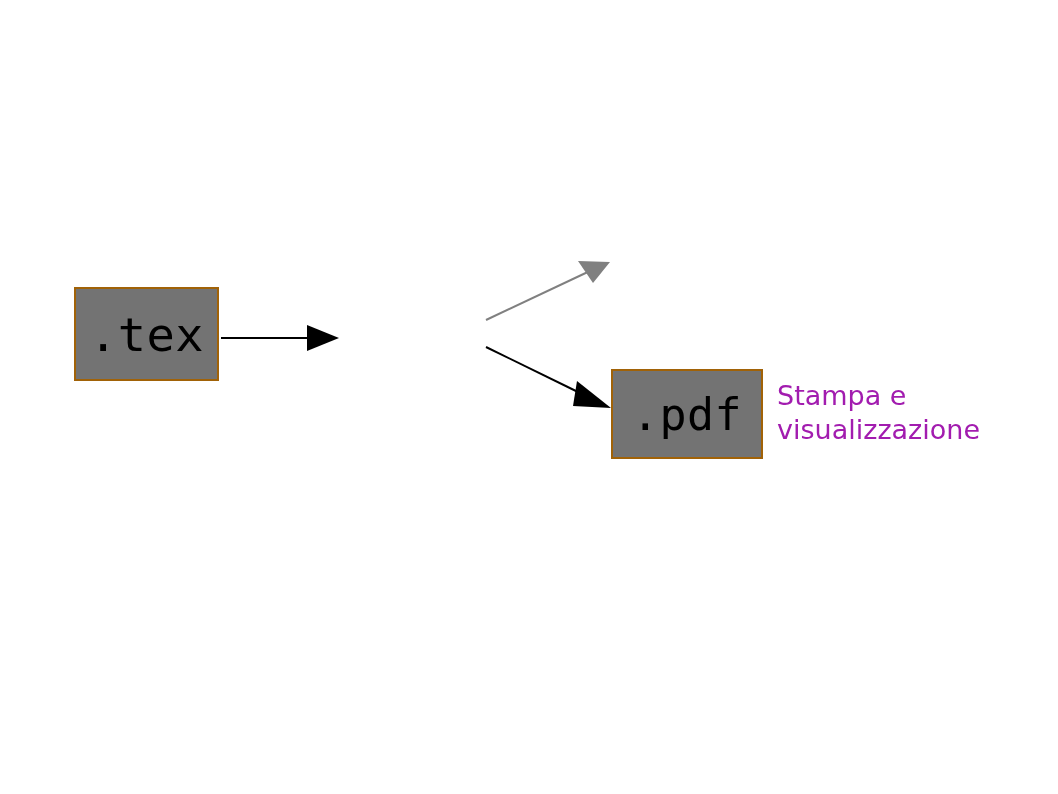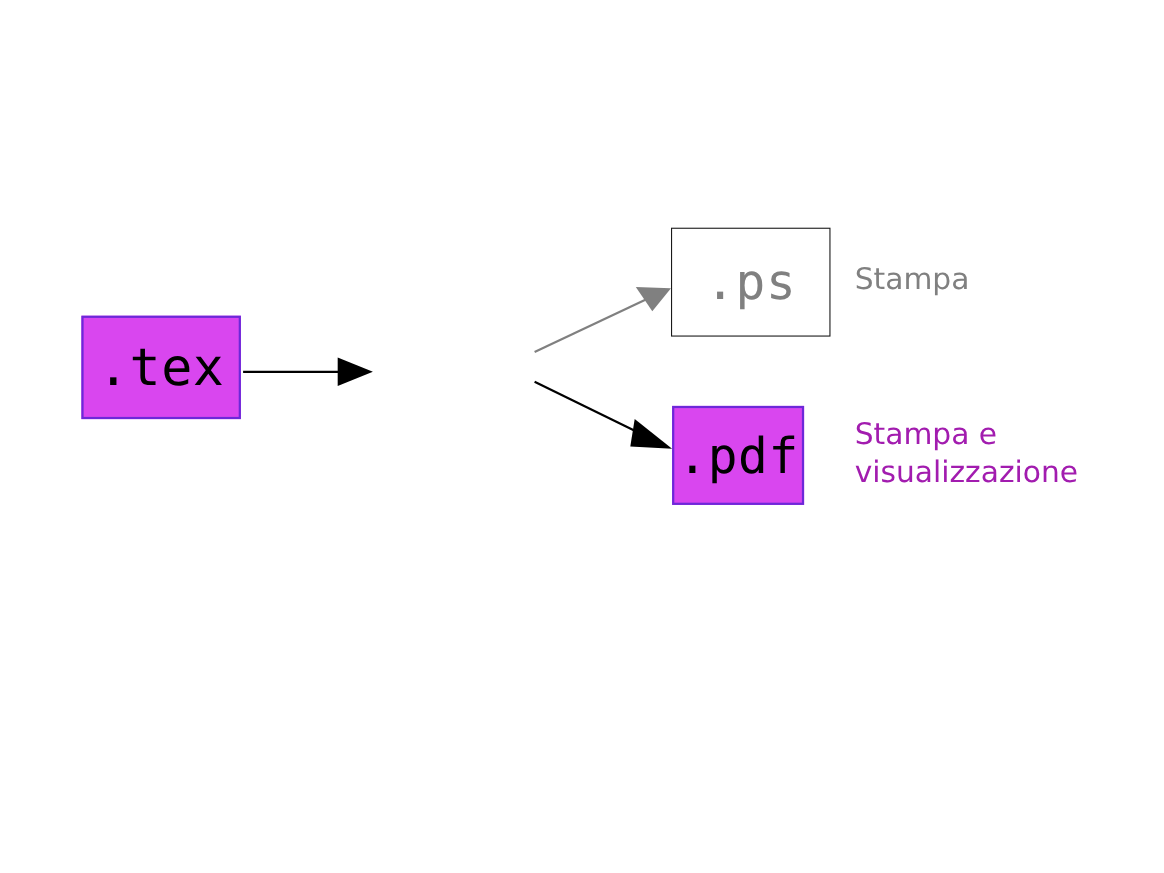--- a/index.html
+++ b/index.html
@@ -32,33 +32,33 @@
     box-sizing: border-box;
     display: flex;
     align-items: center;
     justify-content: center;
     font-family: "DejaVu Sans Mono", monospace;
     letter-spacing: 0.5px;
     white-space: pre;
     z-index: 2;
   }
   .node.filled {
-    background: #d946ef;
-    border: 2px solid #6d28d9;
+    background: #737373;
+    border: 2px solid #a16207;
     color: #000000;
   }
   .node.hollow {
     background: #ffffff;
     border: 1px solid #1a1a1a;
     color: #808080;
   }
   #node-tex   { left: 74px;  top: 287px; width: 145px; height: 94px;  font-size: 47px; }
   #node-dvi   { left: 339px; top: 284px; width: 145px; height: 100px; font-size: 47px; }
   #node-ps    { left: 610px; top: 207px; width: 145px; height: 99px;  font-size: 45px; }
-  #node-pdf   { left: 611px; top: 369px; width: 120px; height: 90px;  font-size: 45px; }
+  #node-pdf   { left: 611px; top: 369px; width: 152px; height: 90px;  font-size: 45px; }
 
   
   .annotation {
     position: absolute;
     font-family: "DejaVu Sans", sans-serif;
     font-size: 27px;
     line-height: 1.26;
     white-space: pre-line;
     z-index: 2;
   }
@@ -92,22 +92,20 @@
 
     <g>
       <line x1="486" y1="347" x2="578" y2="392" stroke="#000000" stroke-width="2"></line>
       <polygon points="611,408 577,381 573,406" fill="#000000"></polygon>
     </g>
   </svg>
 
   <div class="node filled" id="node-tex">.tex</div>
 
 
-  <div class="node hollow" id="node-ps">.ps</div>
 
   <div class="node filled" id="node-pdf">.pdf</div>
 
-  <div class="annotation" id="label-stampa">Stampa</div>
 
   <div class="annotation" id="label-stampa-visual">Stampa e
 visualizzazione</div>
 
 </div>
 
 </body></html>

